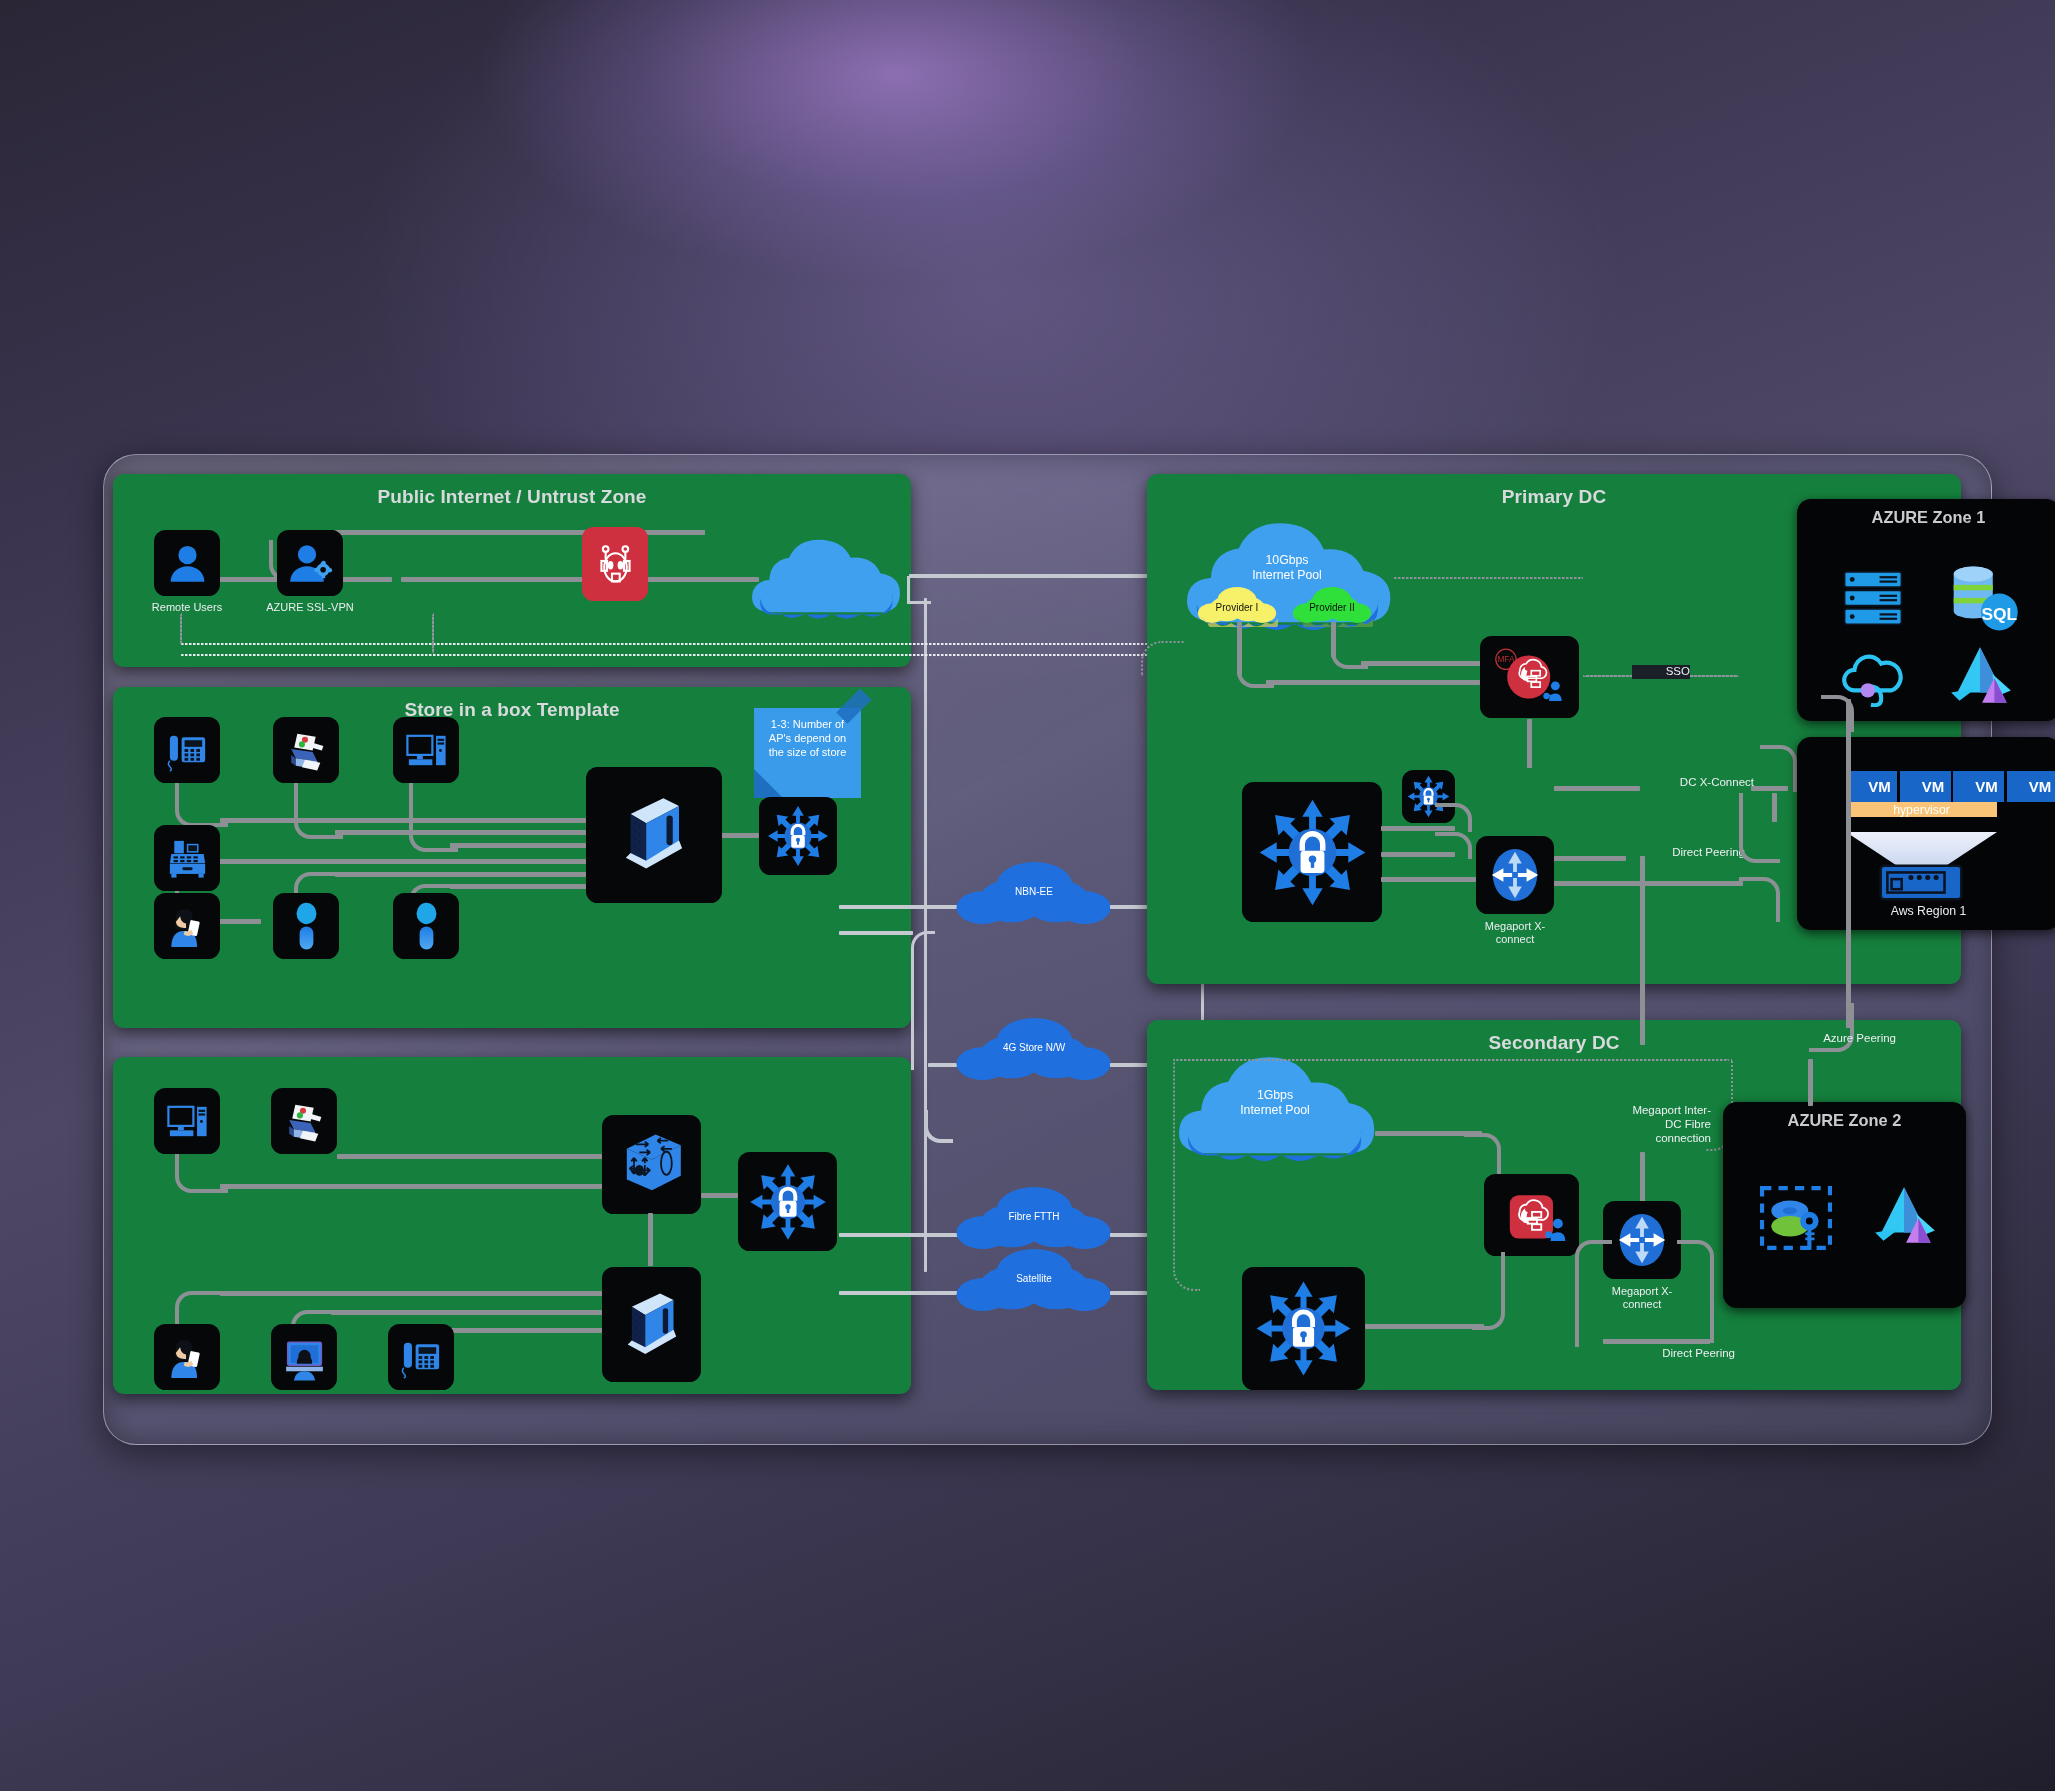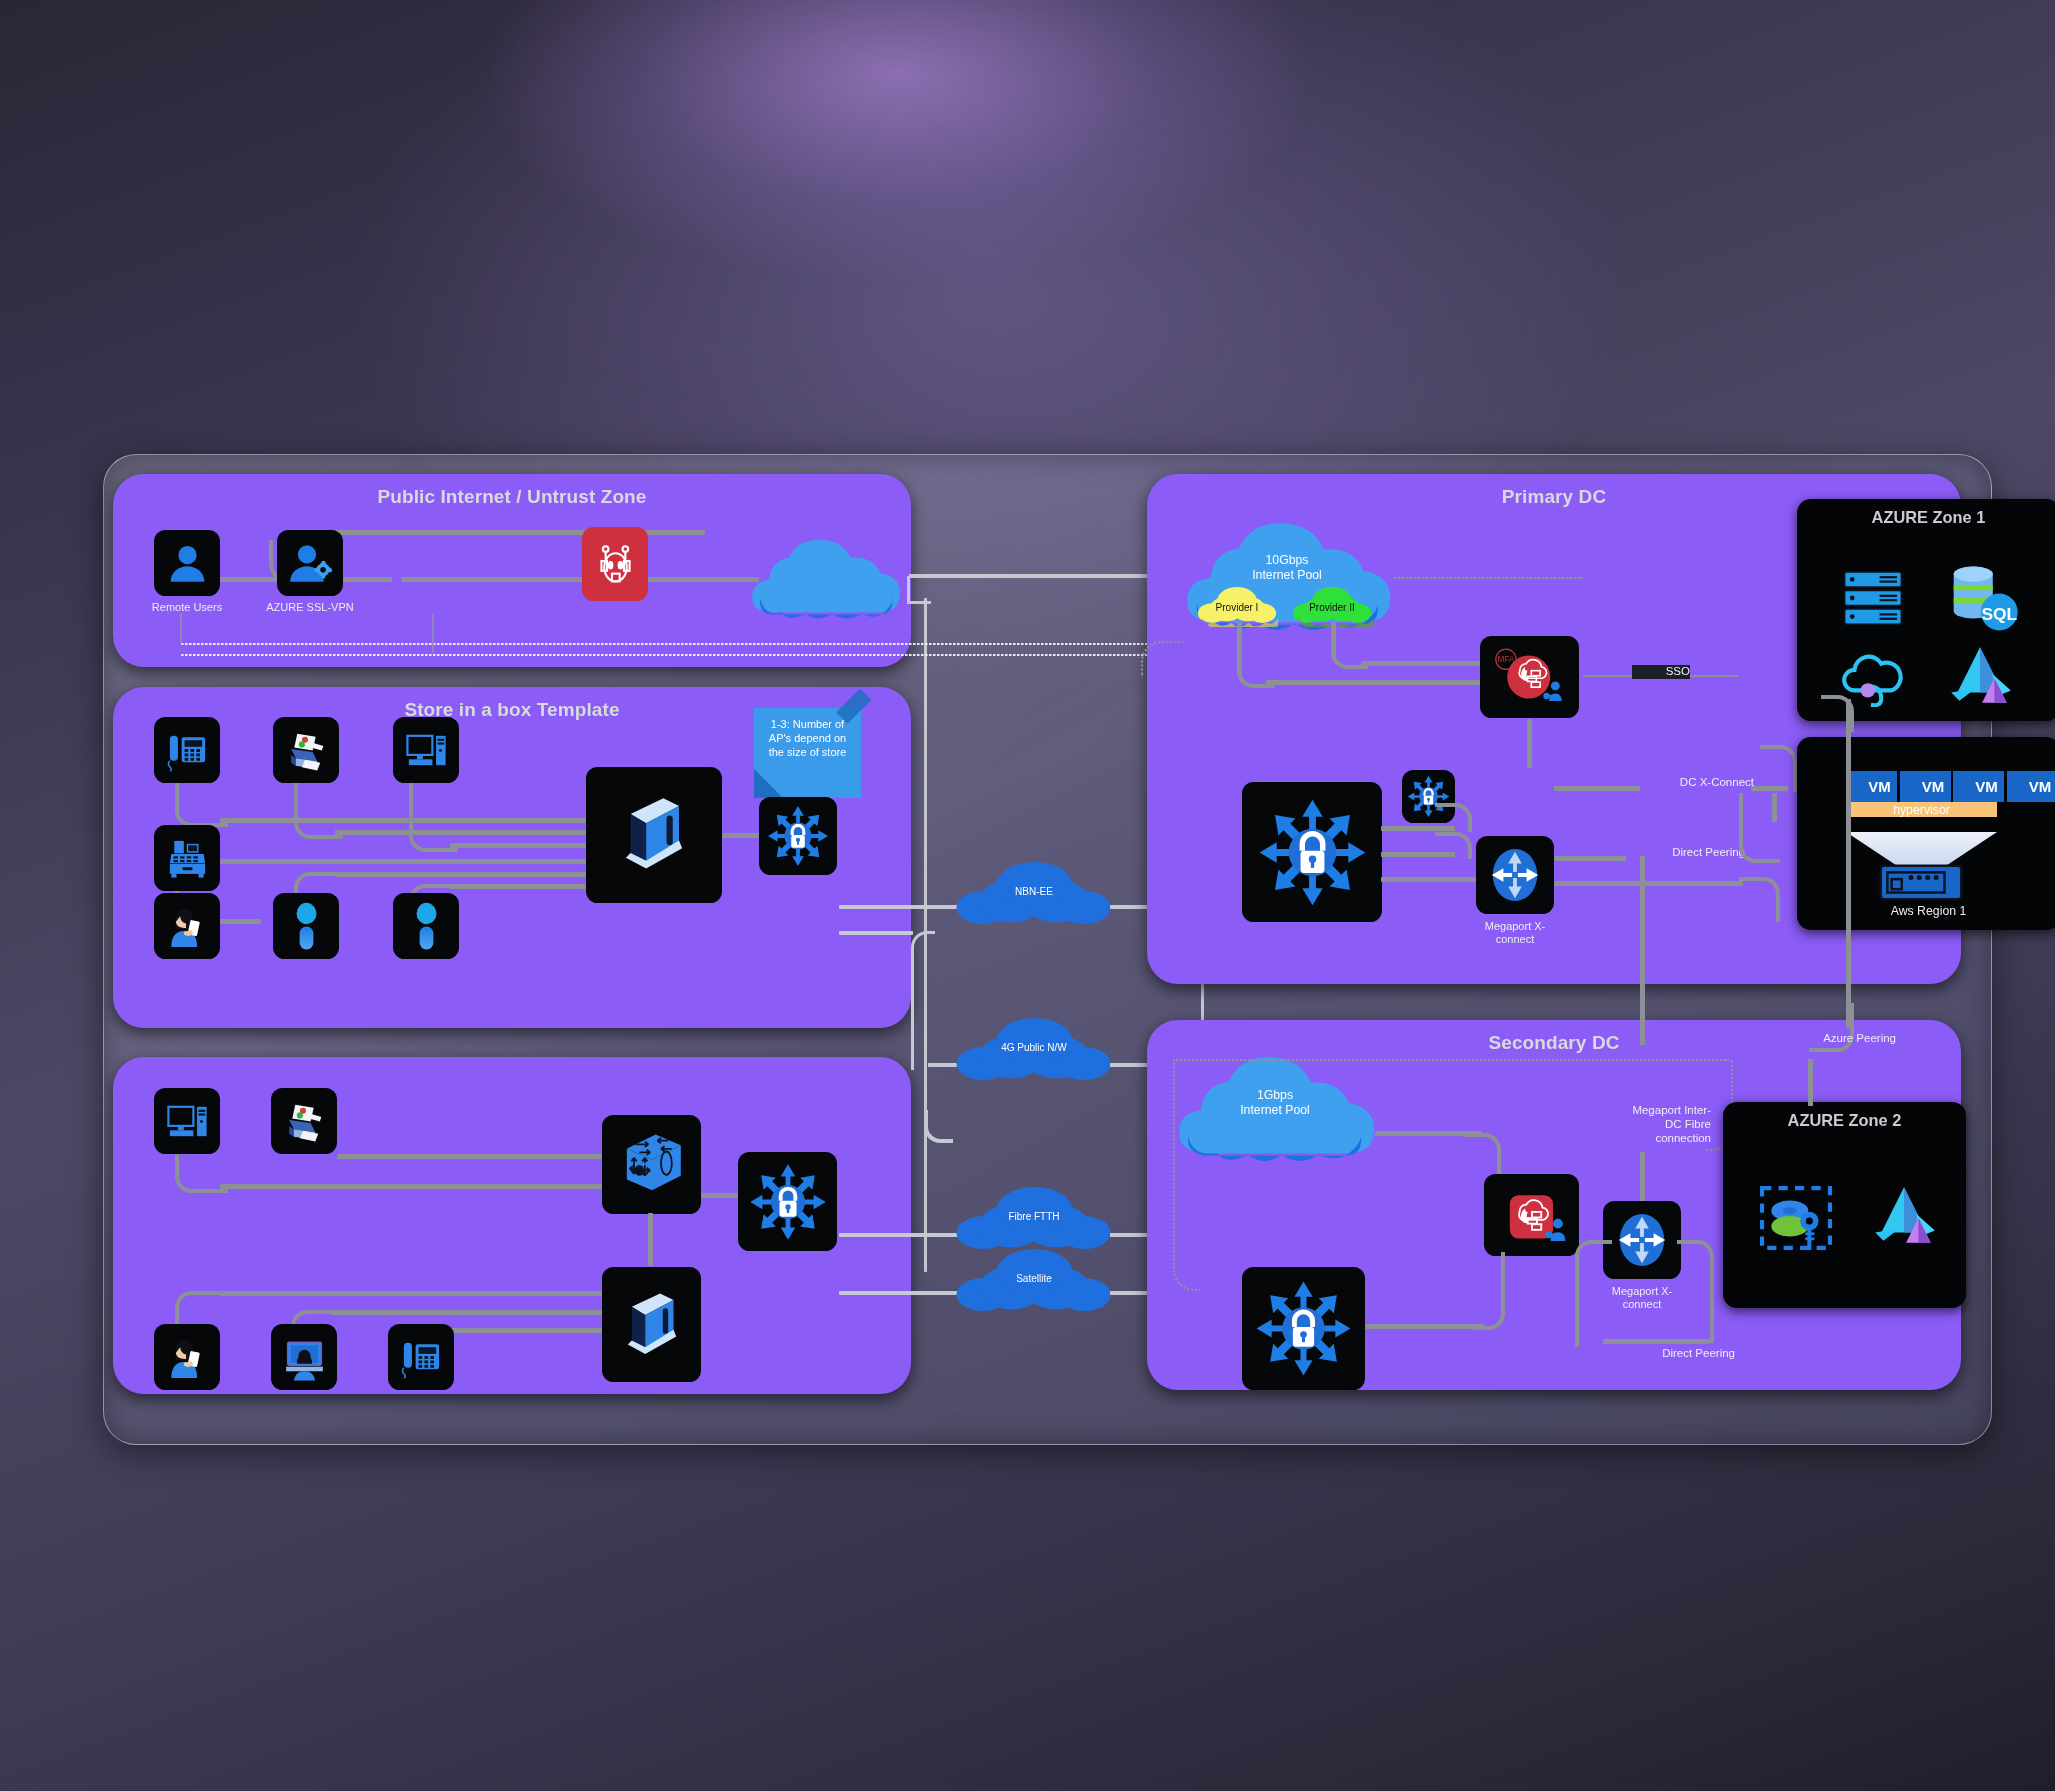--- a/index.html
+++ b/index.html
@@ -19,21 +19,21 @@
   .outer-frame{
     position:absolute;left:103px;top:454px;width:1887px;height:989px;
     border-radius:33px;
     background:linear-gradient(150deg, rgba(226,228,246,0.30), rgba(170,176,214,0.18) 45%, rgba(150,156,200,0.22));
     border:1.2px solid rgba(230,232,250,0.42);
     box-shadow:0 0 29px rgba(0,0,0,0.35) inset, 0 8.2px 33px rgba(0,0,0,0.45);
   }
 
   
   .panel{
-    position:absolute;border-radius:31px;background:#8b5cf6;
+    position:absolute;border-radius:11px;background:#15803d;
     box-shadow:0 5.8px 16.4px rgba(0,0,0,0.55);
   }
   .panel-title{
     position:absolute;width:100%;text-align:center;top:11.5px;left:0;
     color:#d8dadd;font-size:19px;font-weight:bold;letter-spacing:0.1px;
   }
 
   
   .subbox{position:absolute;border-radius:14px;background:#040507;box-shadow:0 3.3px 10.7px rgba(0,0,0,0.6);}
   .subbox-title{position:absolute;width:100%;text-align:center;top:9px;left:0;color:#c9cbcf;font-size:16.4px;font-weight:bold;}
@@ -480,21 +480,21 @@
     <div class="ctext">NBN-EE</div>
   </div>
   <div class="cloud small" style="left:954px;top:1011px;width:160px;height:74px;">
     <svg width="160" height="74" viewBox="0 0 390 180">
       <ellipse cx="70" cy="128" rx="64" ry="40" fill="#1f70de"></ellipse>
         <ellipse cx="318" cy="128" rx="64" ry="40" fill="#1f70de"></ellipse>
       <ellipse cx="140" cy="112" rx="80" ry="52" fill="#1f70de"></ellipse>
         <ellipse cx="250" cy="112" rx="80" ry="52" fill="#1f70de"></ellipse>
       <ellipse cx="196" cy="72" rx="92" ry="55" fill="#1f70de"></ellipse>
     </svg>
-    <div class="ctext">4G Public N/W</div>
+    <div class="ctext">4G Store N/W</div>
   </div>
   <div class="cloud small" style="left:954px;top:1180px;width:160px;height:74px;">
     <svg width="160" height="74" viewBox="0 0 390 180">
       <ellipse cx="70" cy="128" rx="64" ry="40" fill="#1f70de"></ellipse>
         <ellipse cx="318" cy="128" rx="64" ry="40" fill="#1f70de"></ellipse>
       <ellipse cx="140" cy="112" rx="80" ry="52" fill="#1f70de"></ellipse>
         <ellipse cx="250" cy="112" rx="80" ry="52" fill="#1f70de"></ellipse>
       <ellipse cx="196" cy="72" rx="92" ry="55" fill="#1f70de"></ellipse>
     </svg>
     <div class="ctext">Fibre FTTH</div>

